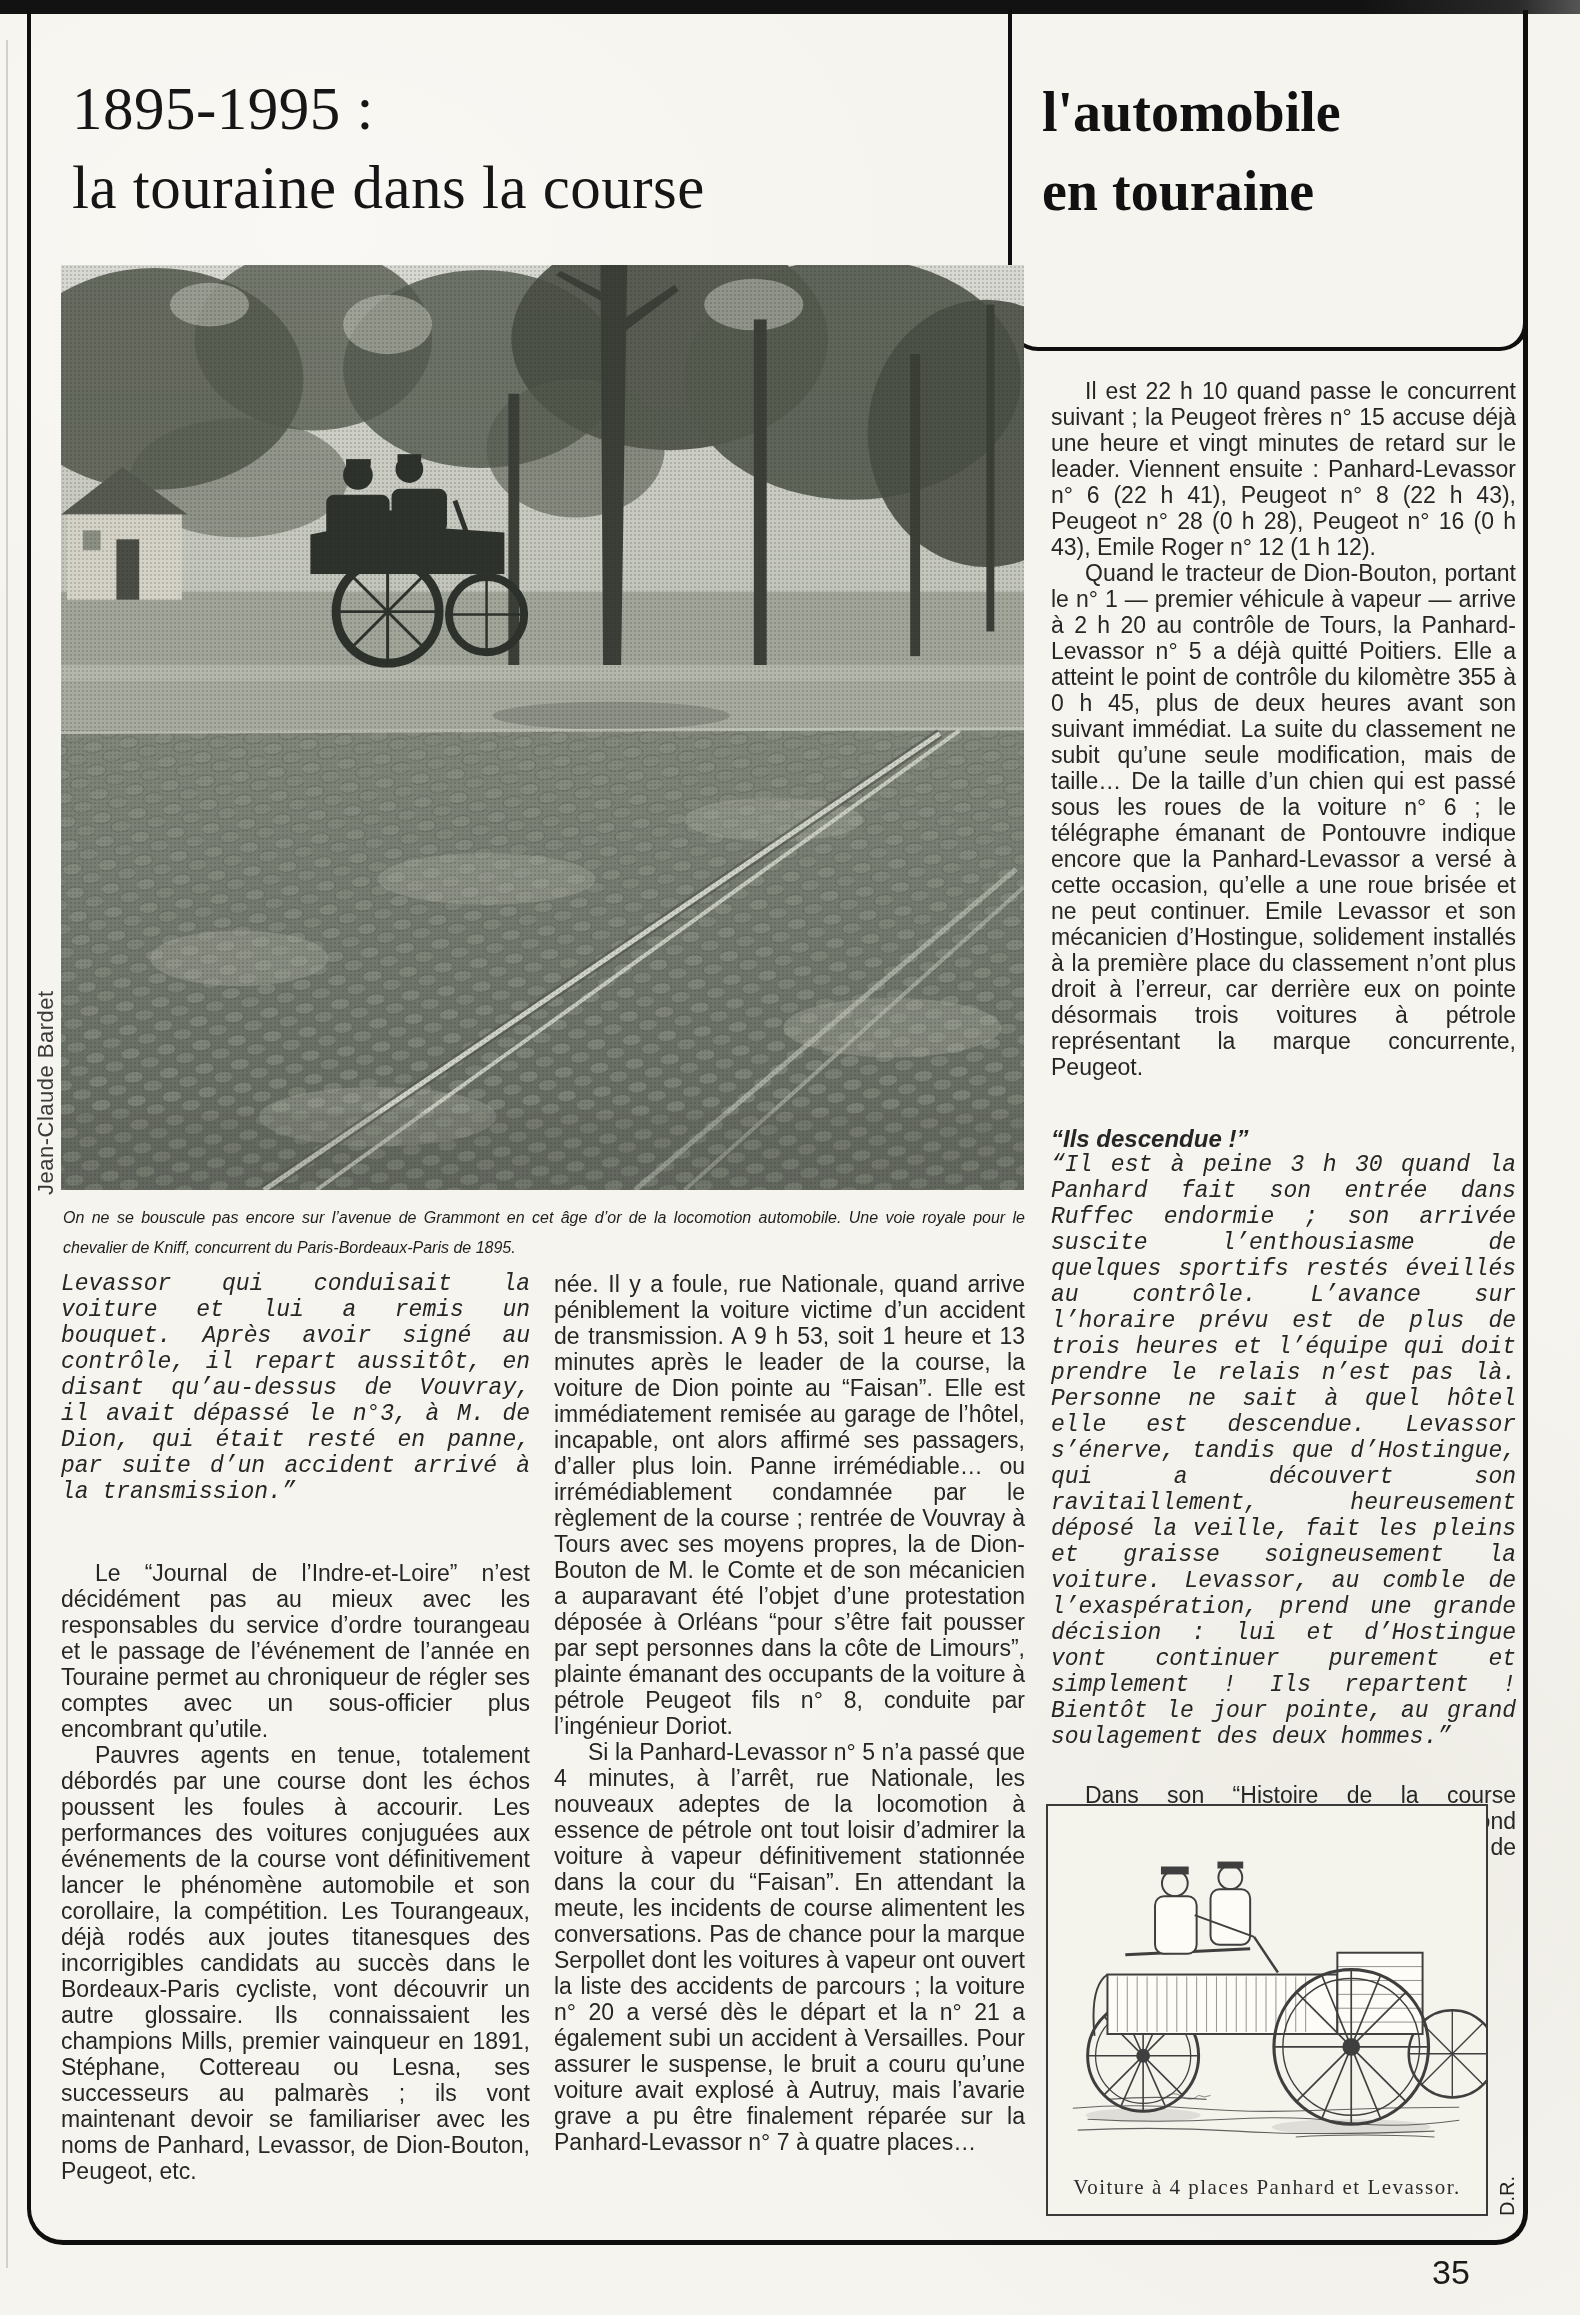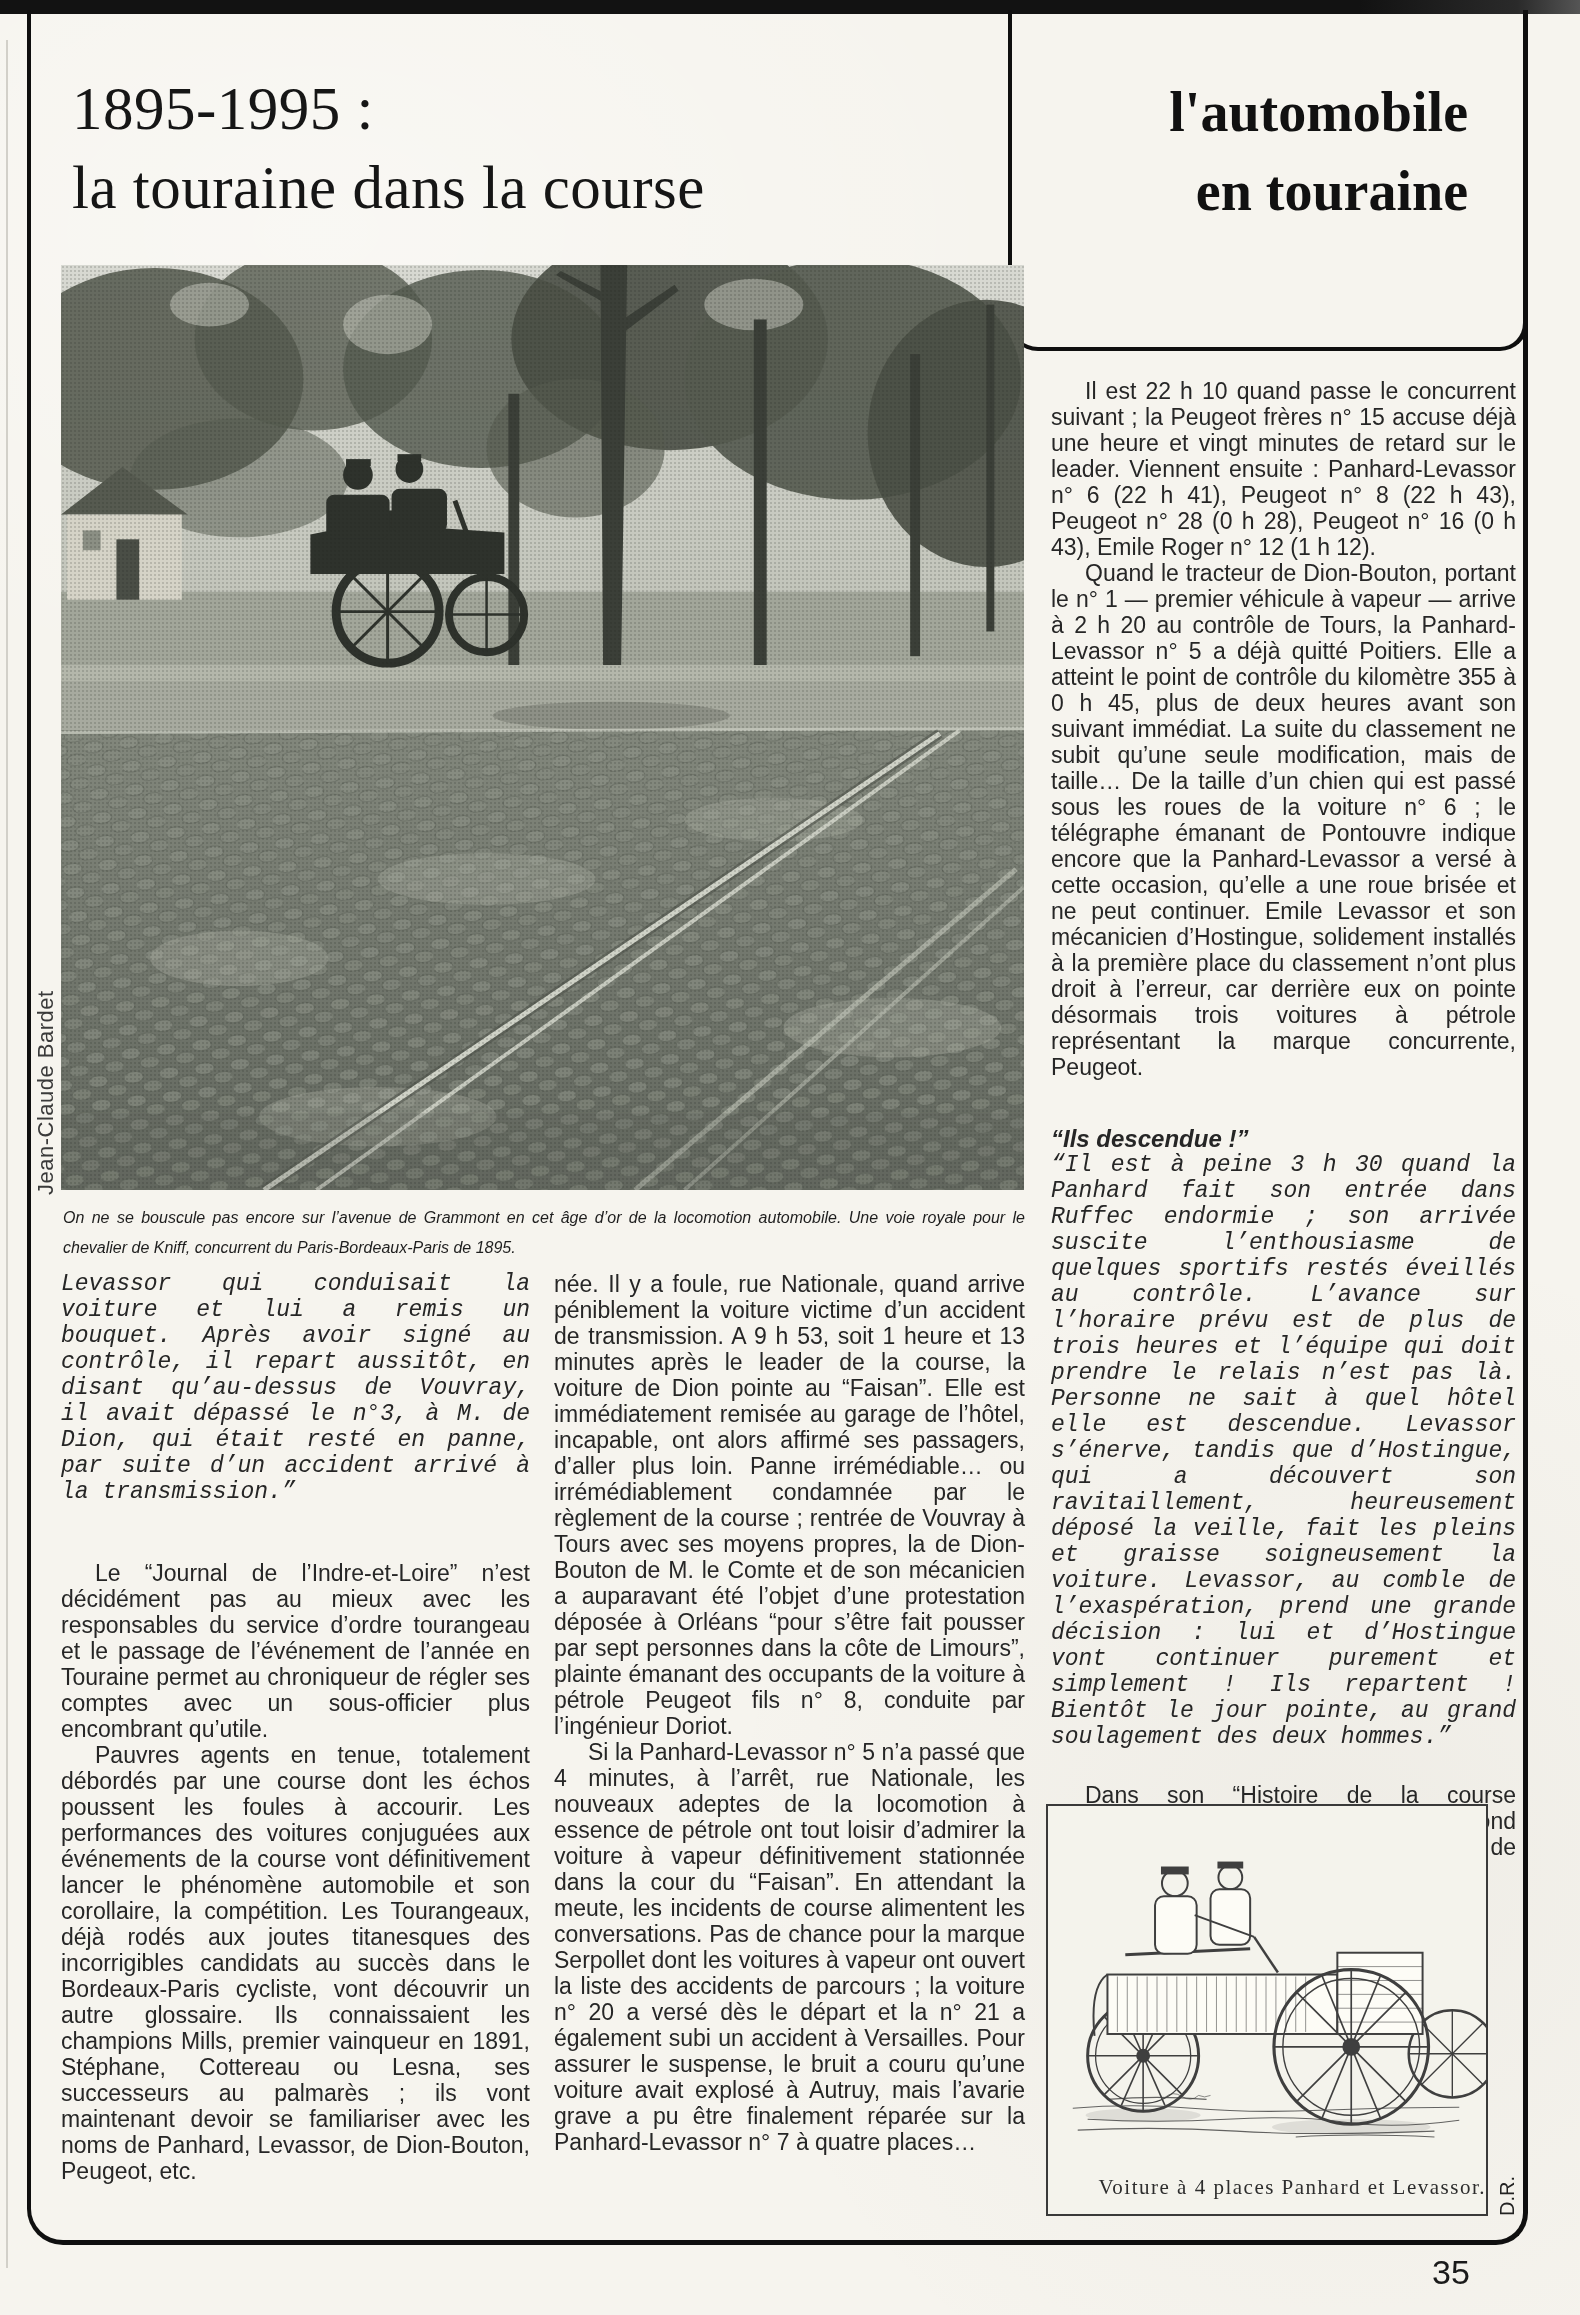--- a/index.html
+++ b/index.html
@@ -23,21 +23,21 @@
     left:1008px;top:10px;width:520px;height:341px;box-sizing:border-box;
     border-left:4px solid #0f0f0f;border-bottom:4px solid #0f0f0f;border-right:5px solid #0f0f0f;
     border-radius:0 0 28px 30px;
   }
   .article-title{
     left:72px;top:69px;width:812px;
     font-family:"Liberation Serif","DejaVu Serif",serif;
     font-size:61px;line-height:79px;color:#161616;letter-spacing:0.5px;
   }
   .section-title{
-    position:absolute;right:55px;top:63px;left:30px;text-align:right;
+    position:absolute;right:55px;top:63px;left:30px;text-align:left;
     font-family:"Liberation Serif","DejaVu Serif",serif;font-weight:bold;
     font-size:56px;line-height:79px;color:#111;
   }
   .photo{left:61px;top:265px;width:963px;height:925px;background:#b9bcb2;}
   .photo svg{display:block;}
   .halftone{position:absolute;inset:0;
     background-image:radial-gradient(rgba(28,32,26,0.16) 1px, rgba(0,0,0,0) 1.4px);
     background-size:4px 4px;}
   .photo-credit{
     left:33px;top:1195px;transform:rotate(-90deg);transform-origin:0 0;
@@ -55,21 +55,21 @@
   .indent{text-indent:34px;}
   .gap-top{margin-top:55px !important;}
   .gap-top-sm{margin-top:32px !important;}
   .quote{font-style:italic;font-family:Liberation Mono, monospace;}
   .subhead{font-weight:bold;font-style:italic;font-size:24px;margin-top:46px !important;}
   .illus{
     left:1046px;top:1804px;width:442px;height:412px;box-sizing:border-box;
     border:2px solid #3a3a3a;background:#f4f3ec;
   }
   .illus-caption{
-    position:absolute;left:0;right:0;bottom:14px;text-align:right;
+    position:absolute;left:0;right:0;bottom:14px;text-align:center;
     font-family:"Liberation Serif","DejaVu Serif",serif;
     font-size:21px;letter-spacing:1.5px;color:#2d2d2d;
   }
   .dr-credit{
     left:1496px;top:2216px;transform:rotate(-90deg);transform-origin:0 0;
     font-size:20px;color:#222;white-space:nowrap;
   }
   .page-number{left:1432px;top:2253px;font-size:34px;color:#1a1a1a;}
 </style>
 </head>

